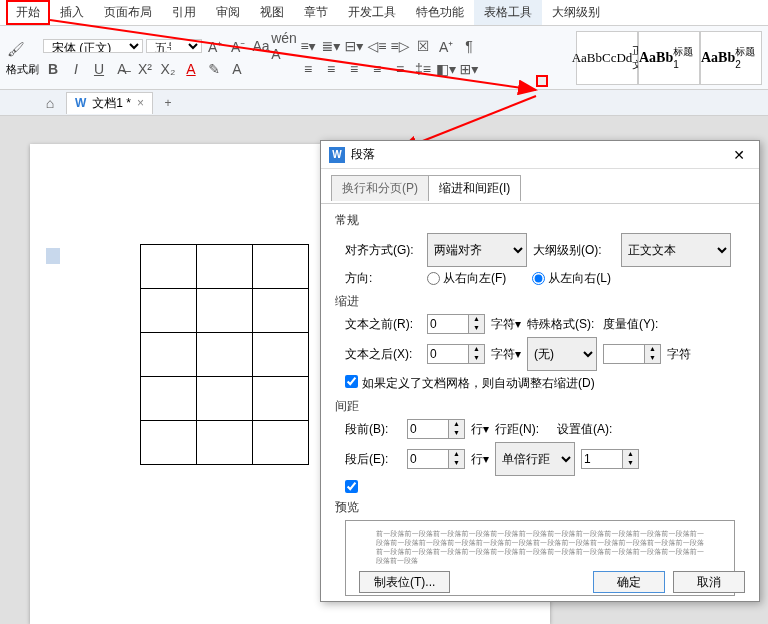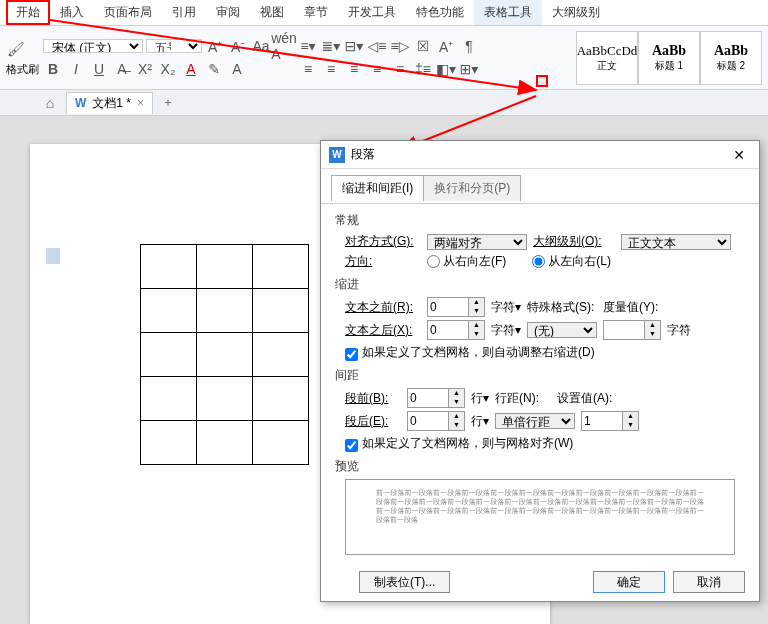--- a/index.html
+++ b/index.html
@@ -9,21 +9,21 @@
 .tab { padding: 4px 10px; cursor: pointer; color: #333; font-size: 12px; }
 .tab.active { background: #e8f0f8; }
 .tab.highlighted { border: 2px solid #f00; padding: 2px 8px; }
 
 .ribbon-body { height: 64px; background: #f7f9fc; border-bottom: 1px solid #d0d0d0; display: flex; align-items: center; padding: 4px 6px; gap: 4px; position: relative; }
 .tool-icon { width: 20px; height: 20px; display: inline-flex; align-items: center; justify-content: center; font-size: 14px; color: #555; cursor: pointer; }
 .font-select { height: 14px; font-size: 12px; border: 1px solid #ccc; background: #fff; padding: 0 14px 0 4px; }
 .toolbar-row { display: flex; align-items: center; gap: 3px; flex-wrap: wrap; }
 .toolbar-col { display: flex; flex-direction: column; gap: 3px; }
 .style-gallery { display: flex; margin-left: auto; }
-.style-item { width: 62px; height: 54px; border: 1px solid #ccc; display: flex; flex-direction: column; align-items: center; justify-content: center; background: #fff; font-size: 10px; }
+.style-item { width: 62px; height: 54px; border: 1px solid #ccc; display: flex; align-items: center; justify-content: center; background: #fff; font-size: 10px; }
 .style-item .preview { font-size: 13px; font-family: serif; }
 .style-item .preview.big { font-size: 14px; font-weight: bold; }
 
 .dialog-launcher { position: absolute; bottom: 2px; left: 536px; width: 12px; height: 12px; border: 2px solid #f00; background: #eee; cursor: pointer; }
 
 .doc-tab-bar { height: 26px; background: #eef2f7; display: flex; align-items: center; padding-left: 40px; gap: 6px; border-bottom: 1px solid #d0d0d0; }
 .doc-tab { height: 22px; background: #fff; border: 1px solid #ccc; border-bottom: none; padding: 2px 8px; display: flex; align-items: center; gap: 6px; font-size: 12px; }
 .doc-tab .close { cursor: pointer; color: #888; }
 .plus-tab { width: 18px; height: 18px; display: flex; align-items: center; justify-content: center; cursor: pointer; color: #666; }
 
@@ -41,28 +41,28 @@
 .dlg-title { height: 28px; display: flex; align-items: center; padding: 0 8px; border-bottom: 1px solid #ddd; }
 .dlg-title .w-icon { width: 16px; height: 16px; background: #2e7cd6; color: #fff; display: flex; align-items: center; justify-content: center; font-size: 10px; font-weight: bold; margin-right: 6px; }
 .dlg-title .close { margin-left: auto; cursor: pointer; font-size: 14px; padding: 2px 6px; }
 .dlg-tabs { display: flex; padding: 6px 10px 0 10px; }
 .dlg-tab { padding: 4px 10px; border: 1px solid #aaa; border-bottom: none; background: #fff; margin-right: -1px; font-size: 12px; cursor: pointer; }
 .dlg-tab.inactive { background: #f0f0f0; color: #666; }
 .dlg-body { padding: 6px 14px; font-size: 12px; }
 .fieldset { margin-bottom: 6px; }
 .fs-label { color: #333; margin-bottom: 4px; }
 .row { display: flex; align-items: center; gap: 6px; margin: 3px 0 3px 10px; }
-.lbl { width: 76px; text-decoration: underline; }
-.sel { border: 1px solid #999; height: 16px; font-size: 12px; padding: 0 2px; }
+.lbl { width: 76px; }
+.sel { border: 1px solid #999; height: 34px; font-size: 12px; padding: 0 2px; }
 .spin { width: 58px; height: 20px; border: 1px solid #999; display: flex; }
 .spin input { width: 40px; border: none; font-size: 12px; padding: 0 2px; }
 .spin .arrows { width: 16px; display: flex; flex-direction: column; border-left: 1px solid #999; }
 .spin .arrows span { flex: 1; font-size: 7px; text-align: center; line-height: 8px; background: #eee; cursor: pointer; }
 .radio { display: flex; gap: 3px; }
-.chk { display: flex; align-items: flex-end; gap: 4px; margin: 4px 0 4px 10px; }
+.chk { display: flex; align-items: flex-start; gap: 4px; margin: 4px 0 4px 10px; }
 .preview-box { border: 1px solid #999; height: 76px; margin: 4px 10px 0 10px; overflow: hidden; padding: 8px 30px; font-size: 7px; color: #888; line-height: 1.3; text-align: justify; }
 .dlg-footer { position: absolute; bottom: 8px; left: 14px; right: 14px; display: flex; align-items: center; padding-left: 24px; }
 .btn { height: 22px; padding: 0 14px; border: 1px solid #888; background: #f4f4f4; font-size: 12px; cursor: pointer; }
 .btn.primary { border: 1px solid #4a90d9; }
 hr.sep { border: none; border-top: 1px solid #ccc; margin: 2px 0; }
 </style>
 </head>
 <body>
 
 <div class="ribbon-tabs">
@@ -207,22 +207,22 @@
   <line x1="536" y1="96" x2="400" y2="150" stroke="#f00" stroke-width="2" marker-end="url(#ah)"></line>
 </svg>
 
 <div class="dialog">
   <div class="dlg-title">
     <span class="w-icon">W</span>
     <span>段落</span>
     <span class="close">✕</span>
   </div>
   <div class="dlg-tabs">
+    <span class="dlg-tab inactive">换行和分页(P)</span>
     <span class="dlg-tab">缩进和间距(I)</span>
-    <span class="dlg-tab inactive">换行和分页(P)</span>
   </div>
   <hr class="sep">
   <div class="dlg-body">
     <div class="fieldset">
       <div class="fs-label">常规</div>
       <div class="row">
         <span class="lbl">对齐方式(G):</span>
         <select class="sel" style="width:100px"><option>两端对齐</option></select>
         <span class="lbl" style="width:82px">大纲级别(O):</span>
         <select class="sel" style="width:110px"><option>正文文本</option></select>
@@ -308,21 +308,20 @@
         <div class="spin">
             <input value="1" style="">
             <div class="arrows">
               <span>▲</span>
               <span>▼</span>
             </div>
           </div>
       </div>
       <label class="chk">
           <input type="checkbox" checked="" style="">
-          <span>如果定义了文档网格，则与网格对齐(W)</span>
         </label>
     </div>
     <div class="fieldset">
       <div class="fs-label">预览</div>
       <div class="preview-box">前一段落前一段落前一段落前一段落前一段落前一段落前一段落前一段落前一段落前一段落前一段落前一段落前一段落前一段落前一段落前一段落前一段落前一段落前一段落前一段落前一段落前一段落前一段落前一段落前一段落前一段落前一段落前一段落前一段落前一段落前一段落前一段落前一段落前一段落前一段落前一段落</div>
     </div>
   </div>
   <div class="dlg-footer">
     <button class="btn">制表位(T)...</button>
     <div style="flex:1"></div>

